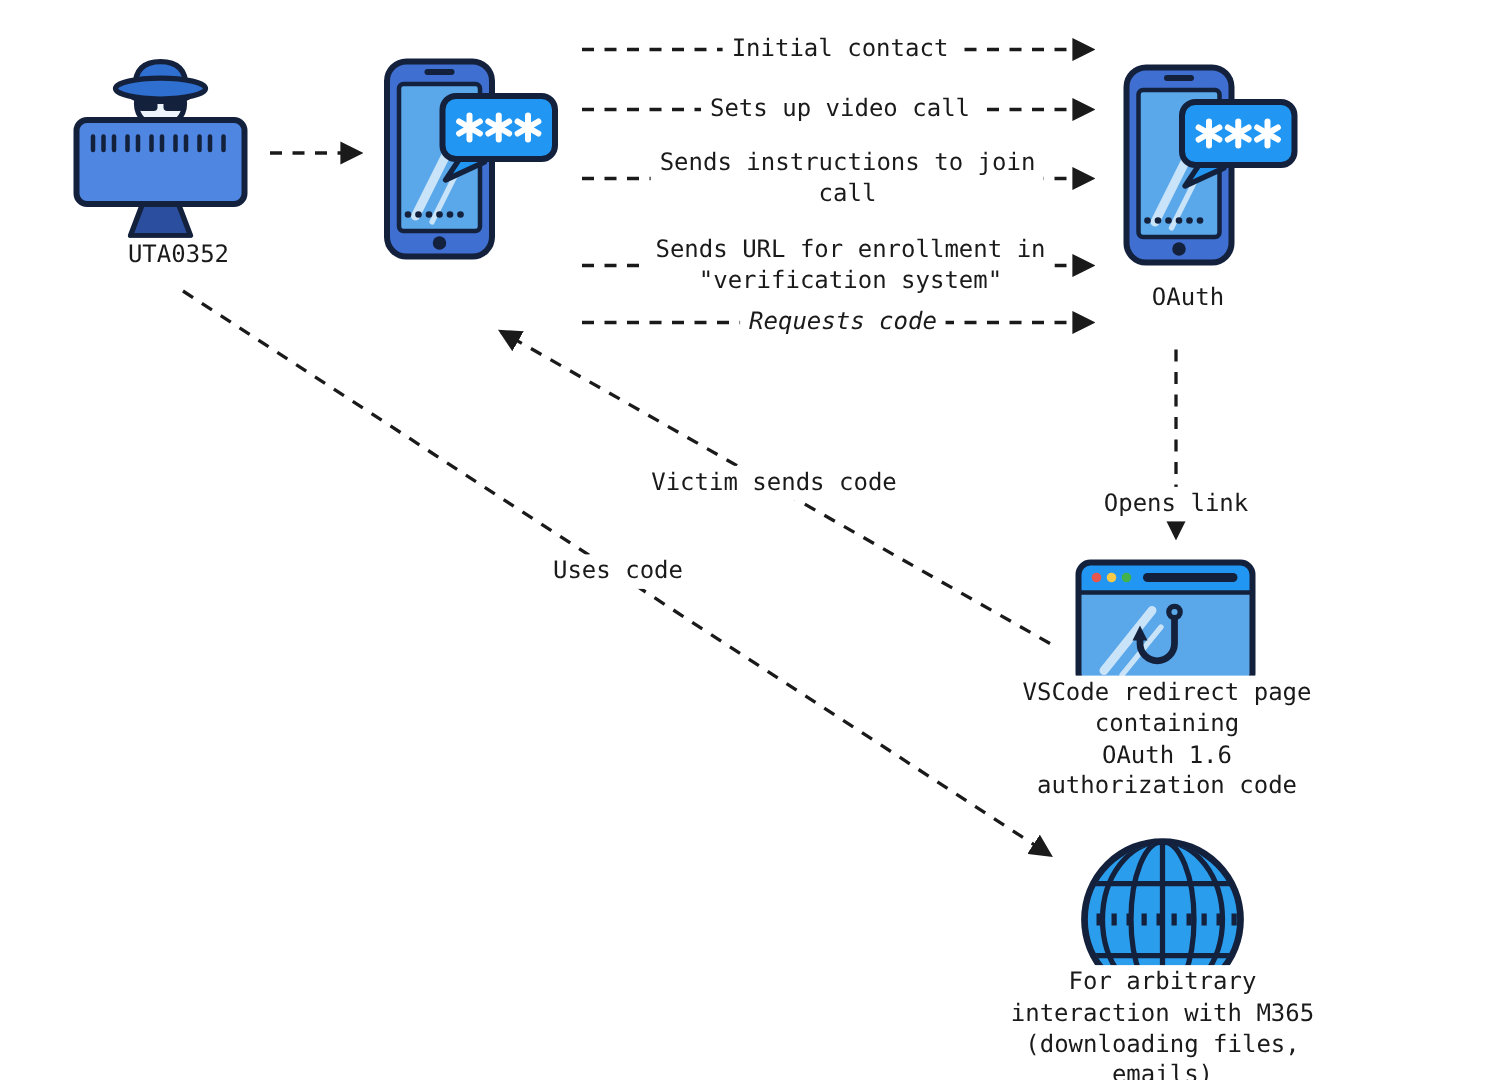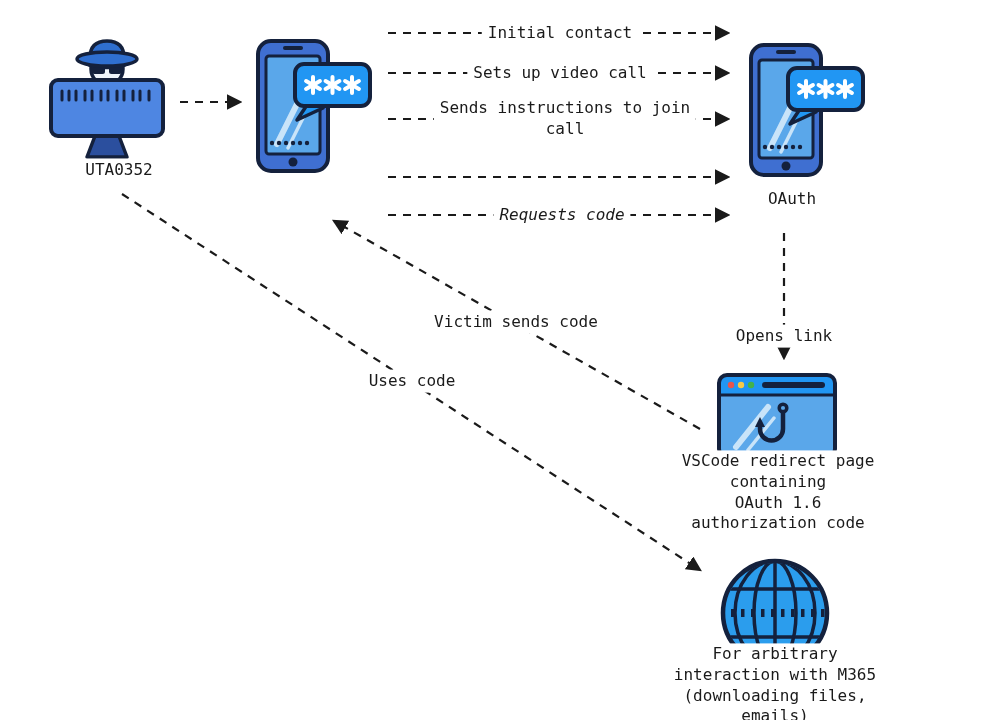--- a/index.html
+++ b/index.html
@@ -211,18 +211,20 @@
       </g>
     </svg>
   </div>
   <div class="lbl" style="left:775px; top:686px;">For arbitrary interaction with M365
 (downloading files, emails)</div>
 
   <div class="lbl" style="left:560px; top:33px;">Initial contact</div>
   <div class="lbl" style="left:560px; top:73px;">Sets up video call</div>
   <div class="lbl" style="left:565px; top:119px;">Sends instructions to join
 call</div>
+  <div class="lbl" style="left:567px; top:177px;">Sends URL for enrollment in
+"verification system"</div>
   <div class="lbl" style="left:562px; top:215px;font-style:italic;">Requests code</div>
   <div class="lbl" style="left:784px; top:296px;margin-top:40px;">Opens link</div>
   <div class="lbl" style="left:516px; top:322px;">Victim sends code</div>
   <div class="lbl" style="left:412px; top:381px;text-align:right;">Uses code</div>
 
 </div>
 
 </body></html>

